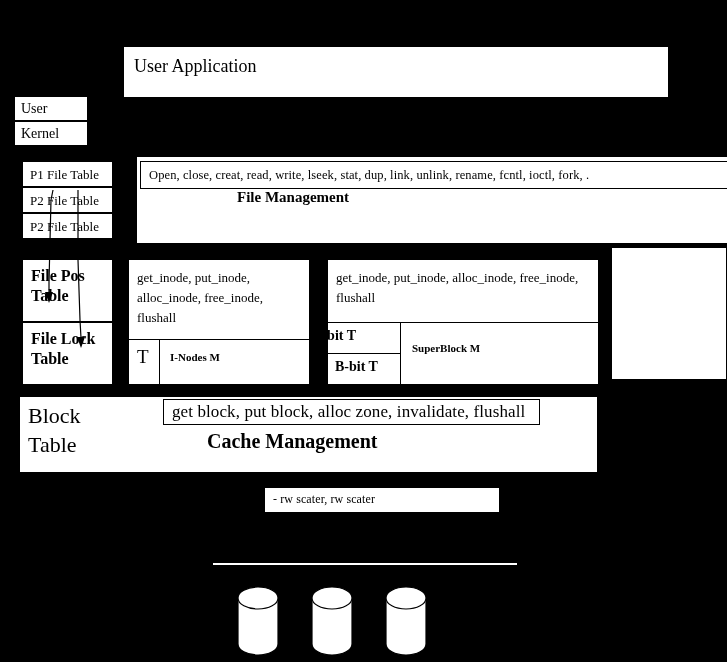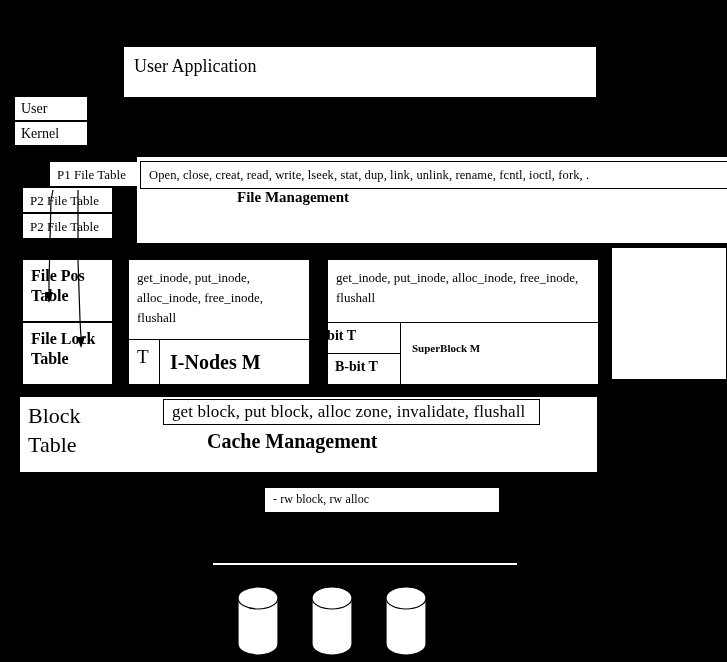--- a/index.html
+++ b/index.html
@@ -59,32 +59,32 @@
   .cyl {
     position: absolute;
   }
   svg { display: block; overflow: visible; }
 </style>
 </head>
 <body>
 
 <div id="canvas">
 
-  <div class="box" style="left:124px; top:47px; width:472px; height:50px;">
+  <div class="box" style="left:124px; top:47px; width:544px; height:50px;">
     <span class="lbl" style="left:10px; top:9px; font-size:18px;">User Application</span>
   </div>
 
   <div class="box bordered" style="left:14px; top:96px; width:74px; height:25px;">
     <span class="lbl" style="left:6px; top:4px; font-size:14px;">User</span>
   </div>
   <div class="box bordered" style="left:14px; top:121px; width:74px; height:25px;">
     <span class="lbl" style="left:6px; top:4px; font-size:14px;">Kernel</span>
   </div>
 
-  <div class="box bordered" style="left:22px; top:161px; width:91px; height:26px;margin-left:27px;">
+  <div class="box bordered" style="left:22px; top:161px; width:91px; height:26px;">
     <span class="lbl" style="left:7px; top:5px; font-size:13px;">P1 File Table</span>
   </div>
   <div class="box bordered" style="left:22px; top:187px; width:91px; height:26px;">
     <span class="lbl" style="left:7px; top:5px; font-size:13px;">P2 File Table</span>
   </div>
   <div class="box bordered" style="left:22px; top:213px; width:91px; height:26px;">
     <span class="lbl" style="left:7px; top:5px; font-size:13px;">P2 File Table</span>
   </div>
 
   <div class="box" style="left:137px; top:157px; width:590px; height:86px;">
@@ -109,21 +109,21 @@
     <path d="M 78 190 L 78 260 L 80 320 L 81 338" stroke="#000" stroke-width="1.2" fill="none"></path>
     <polygon points="77,337 85,337 81,348" fill="#000"></polygon>
   </svg>
 
   <div class="box bordered" style="left:128px; top:259px; width:182px; height:126px;">
     <span class="lbl" style="left:8px; top:8px; width:166px; font-size:13px; line-height:1.55; white-space:normal;">get_inode, put_inode, alloc_inode, free_inode, flushall</span>
   </div>
   <div class="hr" style="left:128px; top:339px; width:182px;"></div>
   <div class="vr" style="left:159px; top:339px; height:46px;"></div>
   <span class="lbl" style="left:137px; top:346px; font-size:19px;">T</span>
-  <span class="lbl title-bold" style="left:170px; top:351px; font-size:20px;">I-Nodes M</span>
+  <span class="lbl title-bold" style="left:170px; top:351px; font-size:11px;">I-Nodes M</span>
 
   <div class="box bordered" style="left:327px; top:259px; width:272px; height:126px;">
     <span class="lbl" style="left:8px; top:8px; width:254px; font-size:13px; line-height:1.55; white-space:normal;">get_inode, put_inode, alloc_inode, free_inode, flushall</span>
   </div>
   <div class="hr" style="left:327px; top:322px; width:272px;"></div>
   <div class="hr" style="left:327px; top:353px; width:73px;"></div>
   <div class="vr" style="left:400px; top:322px; height:63px;"></div>
   <span class="lbl title-bold" style="left:317px; top:328px; font-size:14px;">I-bit T</span>
   <span class="lbl title-bold" style="left:335px; top:359px; font-size:14px;">B-bit T</span>
   <span class="lbl title-bold" style="left:412px; top:342px; font-size:11px;">SuperBlock M</span>
@@ -138,21 +138,21 @@
   </div>
 
   <div class="box" style="left:139px; top:397px; width:458px; height:75px;">
     <span class="lbl title-bold" style="left:68px; top:33px; font-size:20px;">Cache Management</span>
   </div>
   <div class="api" style="left:163px; top:399px; width:377px; height:26px; font-size:17px;">
     <span>get  block, put  block, alloc  zone, invalidate, flushall</span>
   </div>
 
   <div class="api" style="left:264px; top:487px; width:236px; height:26px; font-size:12px;">
-    <span>- rw  block, rw  alloc</span>
+    <span>- rw  scater, rw  scater</span>
   </div>
 
   <svg class="cyl" style="left:236px; top:585px; width:44px; height:72px;" viewBox="0 0 44 72">
     <path d="M 2 13 L 2 59 A 20 11 0 0 0 42 59 L 42 13 Z" fill="#ffffff" stroke="#000000" stroke-width="1.2"></path>
     <ellipse cx="22" cy="13" rx="20" ry="11" fill="#ffffff" stroke="#000000" stroke-width="1.2"></ellipse>
   </svg>
   <svg class="cyl" style="left:310px; top:585px; width:44px; height:72px;" viewBox="0 0 44 72">
     <path d="M 2 13 L 2 59 A 20 11 0 0 0 42 59 L 42 13 Z" fill="#ffffff" stroke="#000000" stroke-width="1.2"></path>
     <ellipse cx="22" cy="13" rx="20" ry="11" fill="#ffffff" stroke="#000000" stroke-width="1.2"></ellipse>
   </svg>

